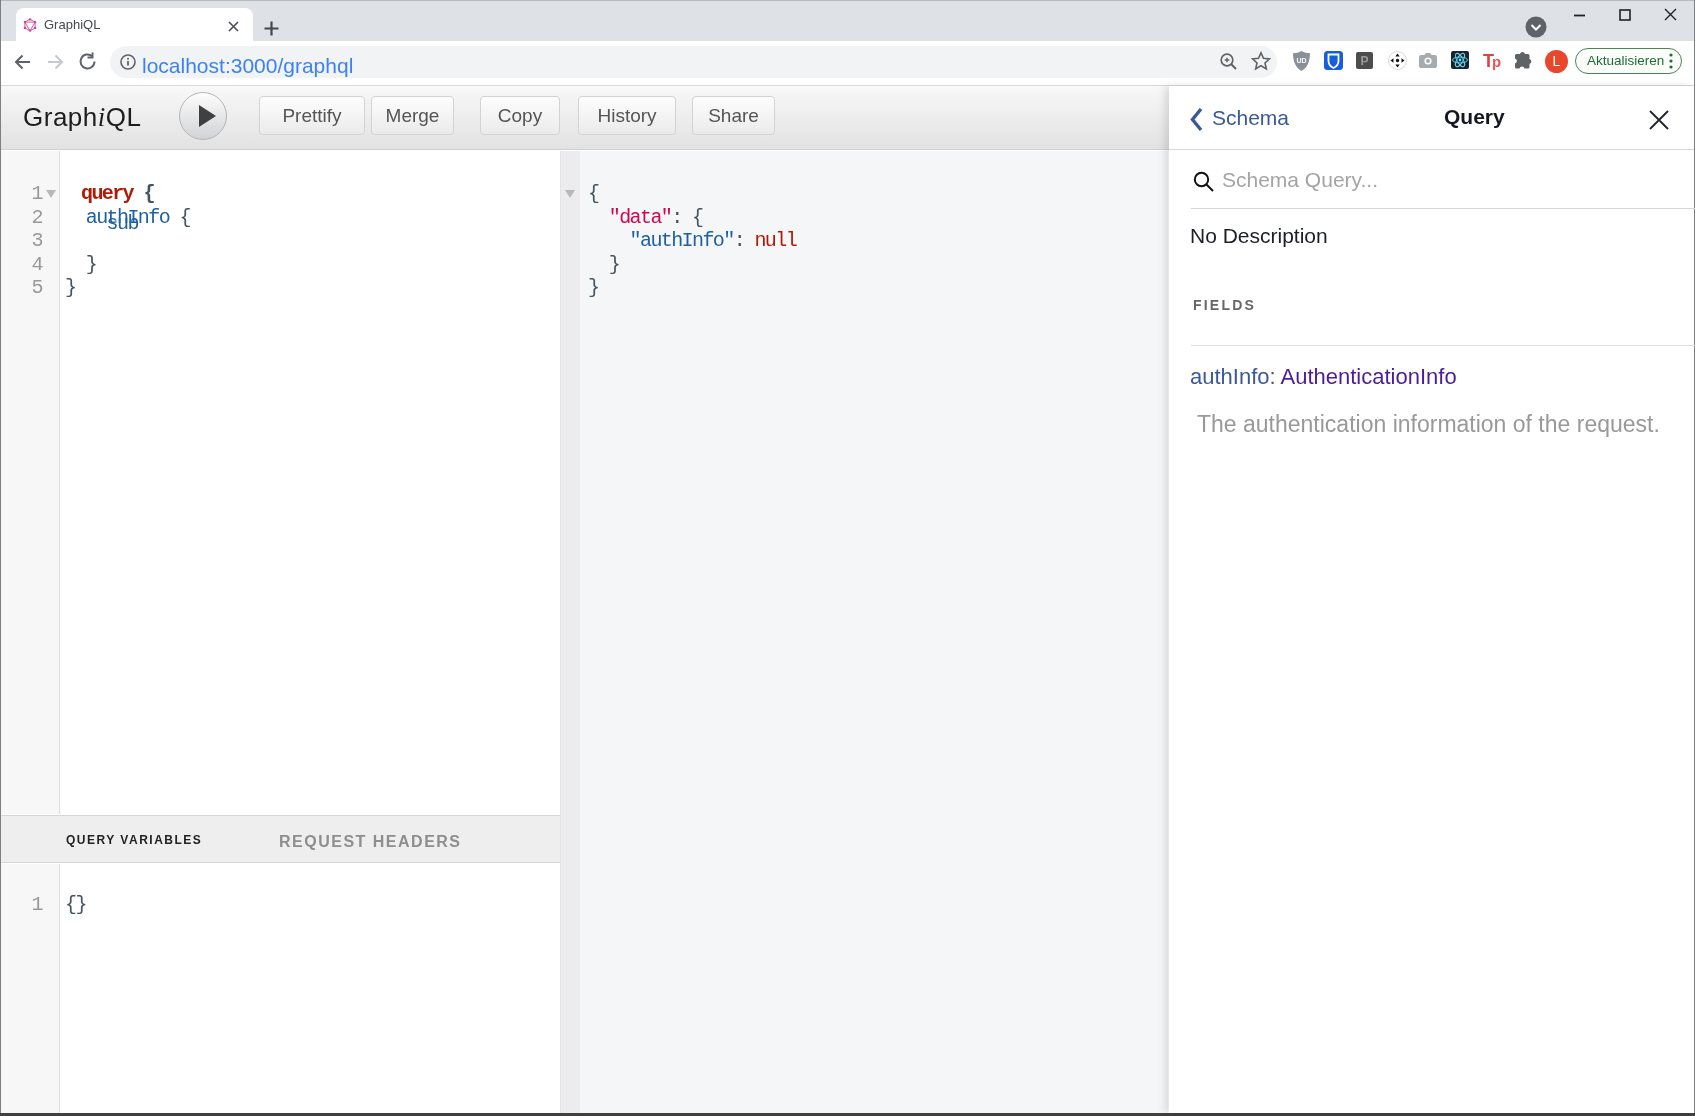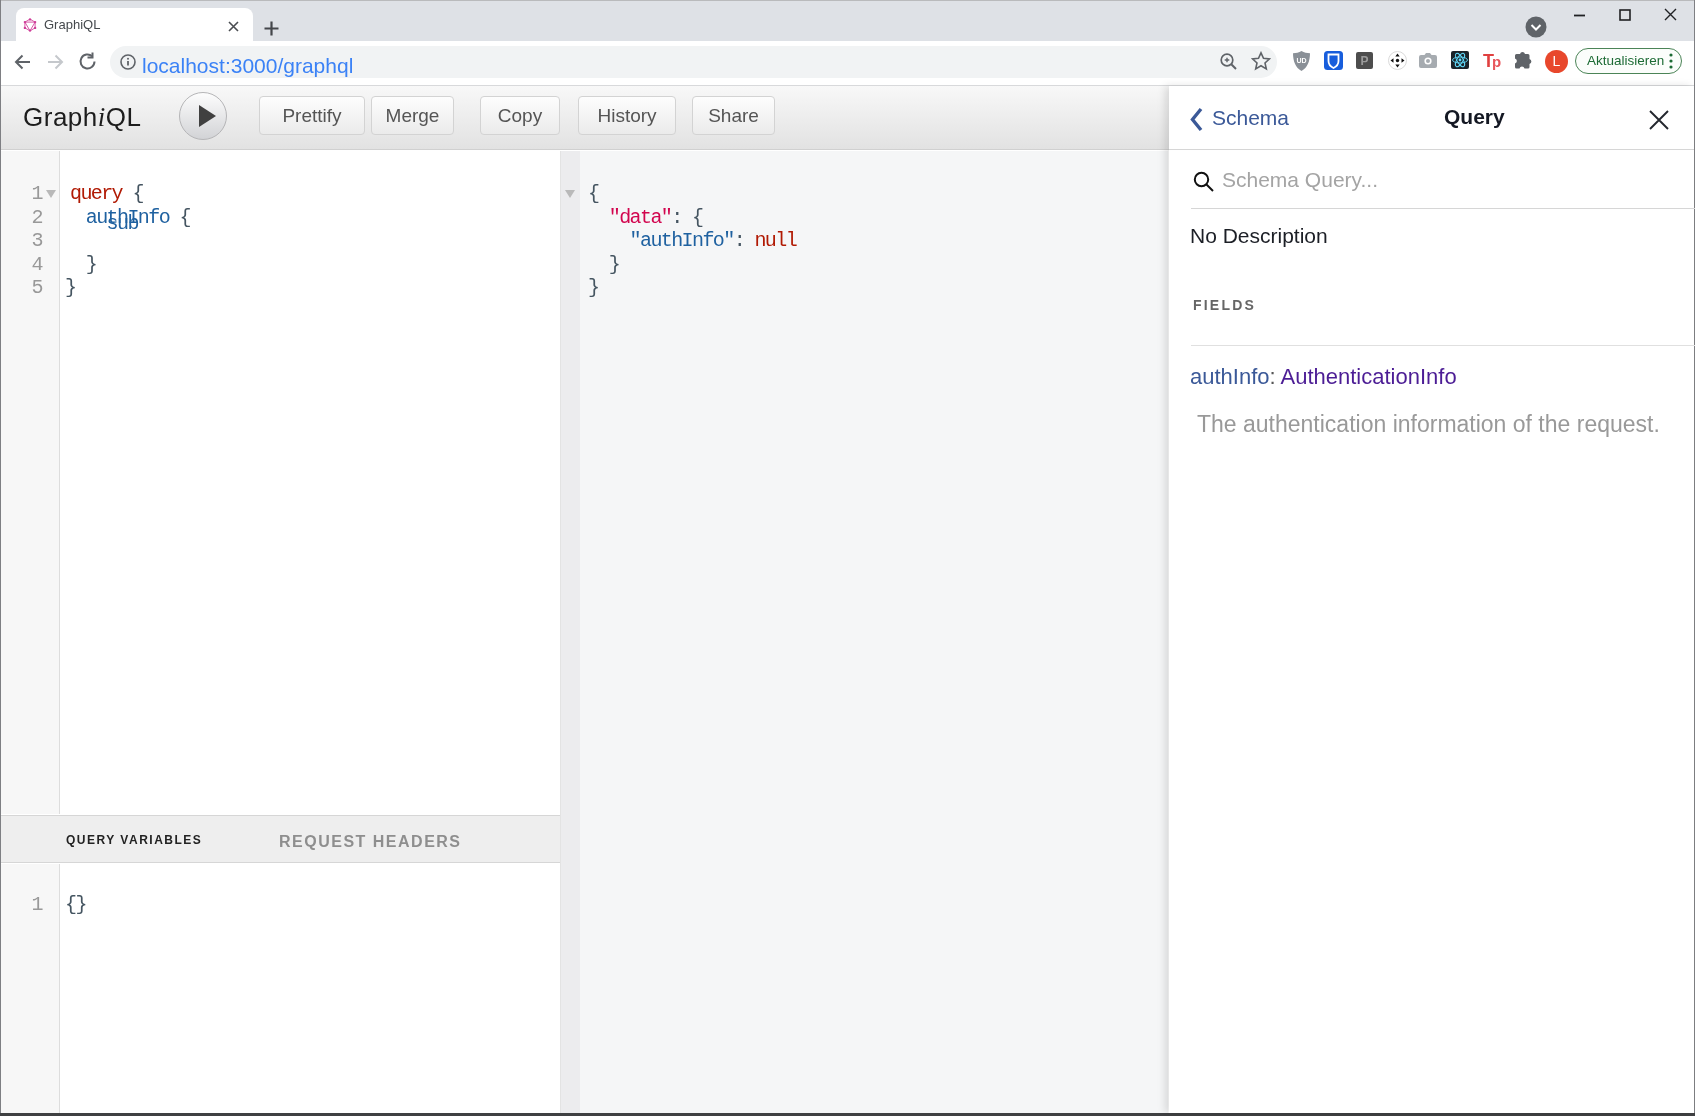--- a/index.html
+++ b/index.html
@@ -195,21 +195,21 @@
   <div class="abs tbtn" style="left:692px;width:83px;">Share</div>
 
   <div class="abs" id="qpane"></div>
   <div class="abs" id="qgutter"></div>
   <div class="abs lnum" style="left:1px;top:182.3px;">1</div>
   <div class="abs lnum" style="left:1px;top:205.7px;">2</div>
   <div class="abs lnum" style="left:1px;top:229.1px;">3</div>
   <div class="abs lnum" style="left:1px;top:252.5px;">4</div>
   <div class="abs lnum" style="left:1px;top:275.9px;">5</div>
   <div class="abs fold" style="left:46px;top:190px;"></div>
-  <div class="abs code" style="left:70px;top:182.3px;"><span class="kw">query</span> {</div>
+  <div class="abs code" style="left:81px;top:182.3px;font-weight:bold;"><span class="kw">query</span> {</div>
   <div class="abs code" style="left:65px;top:205.7px;">  <span class="prop">authInfo</span> {</div>
   <div class="abs code" style="left:65px;top:212px;">    <span class="prop">sub</span></div>
   <div class="abs code" style="left:65px;top:252.5px;">  }</div>
   <div class="abs code" style="left:65px;top:275.9px;">}</div>
 
   <div class="abs" id="varhead"></div>
   <div class="abs" id="vartitle1">QUERY VARIABLES</div>
   <div class="abs" id="vartitle2">REQUEST HEADERS</div>
   <div class="abs" id="vgutter"></div>
   <div class="abs lnum" style="left:1px;top:893.3px;">1</div>

